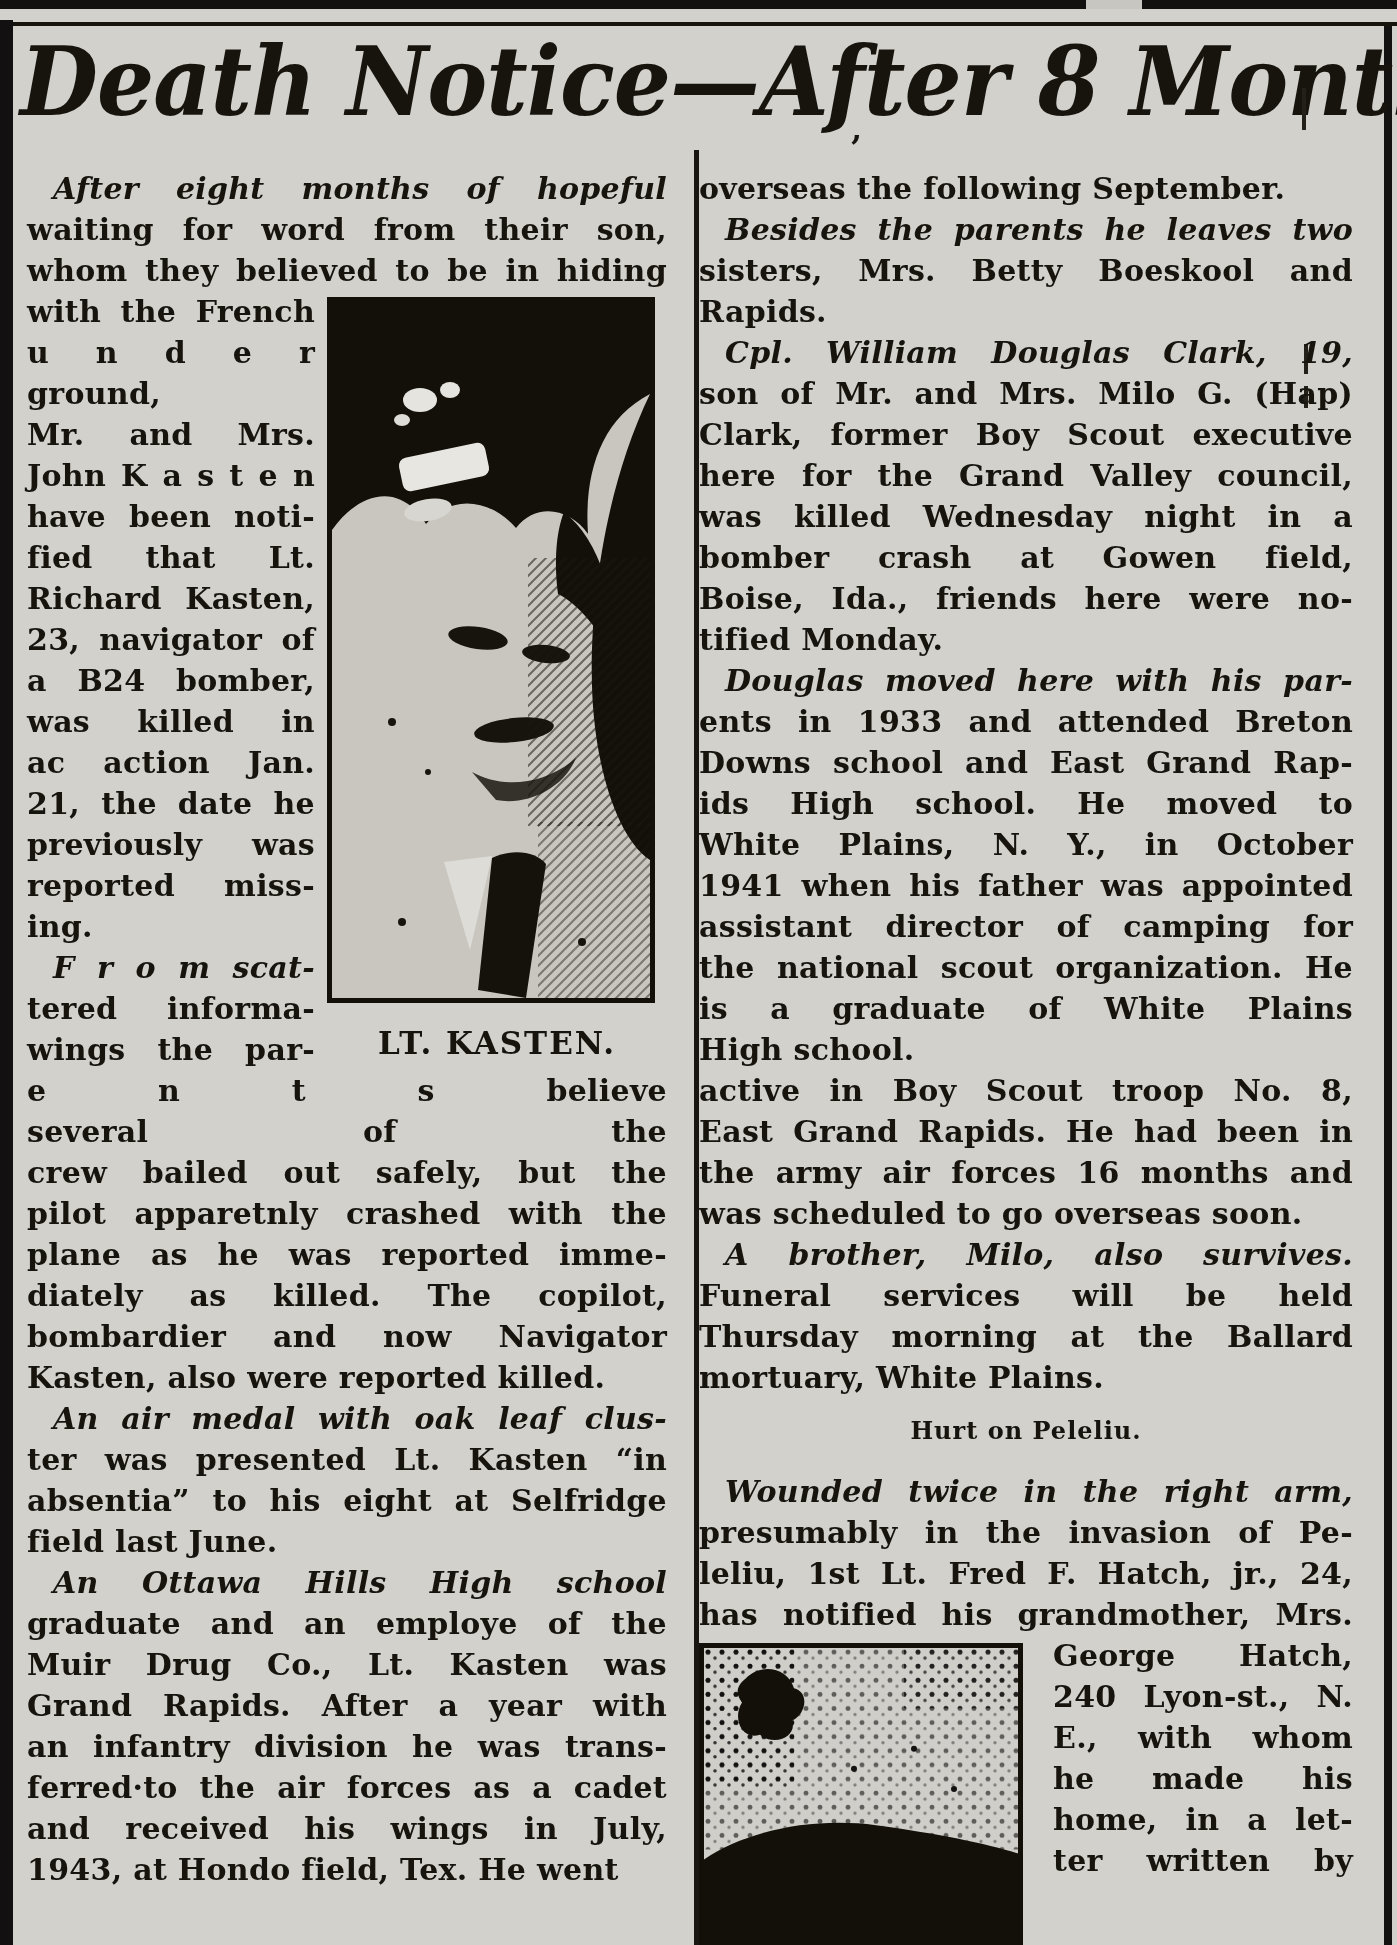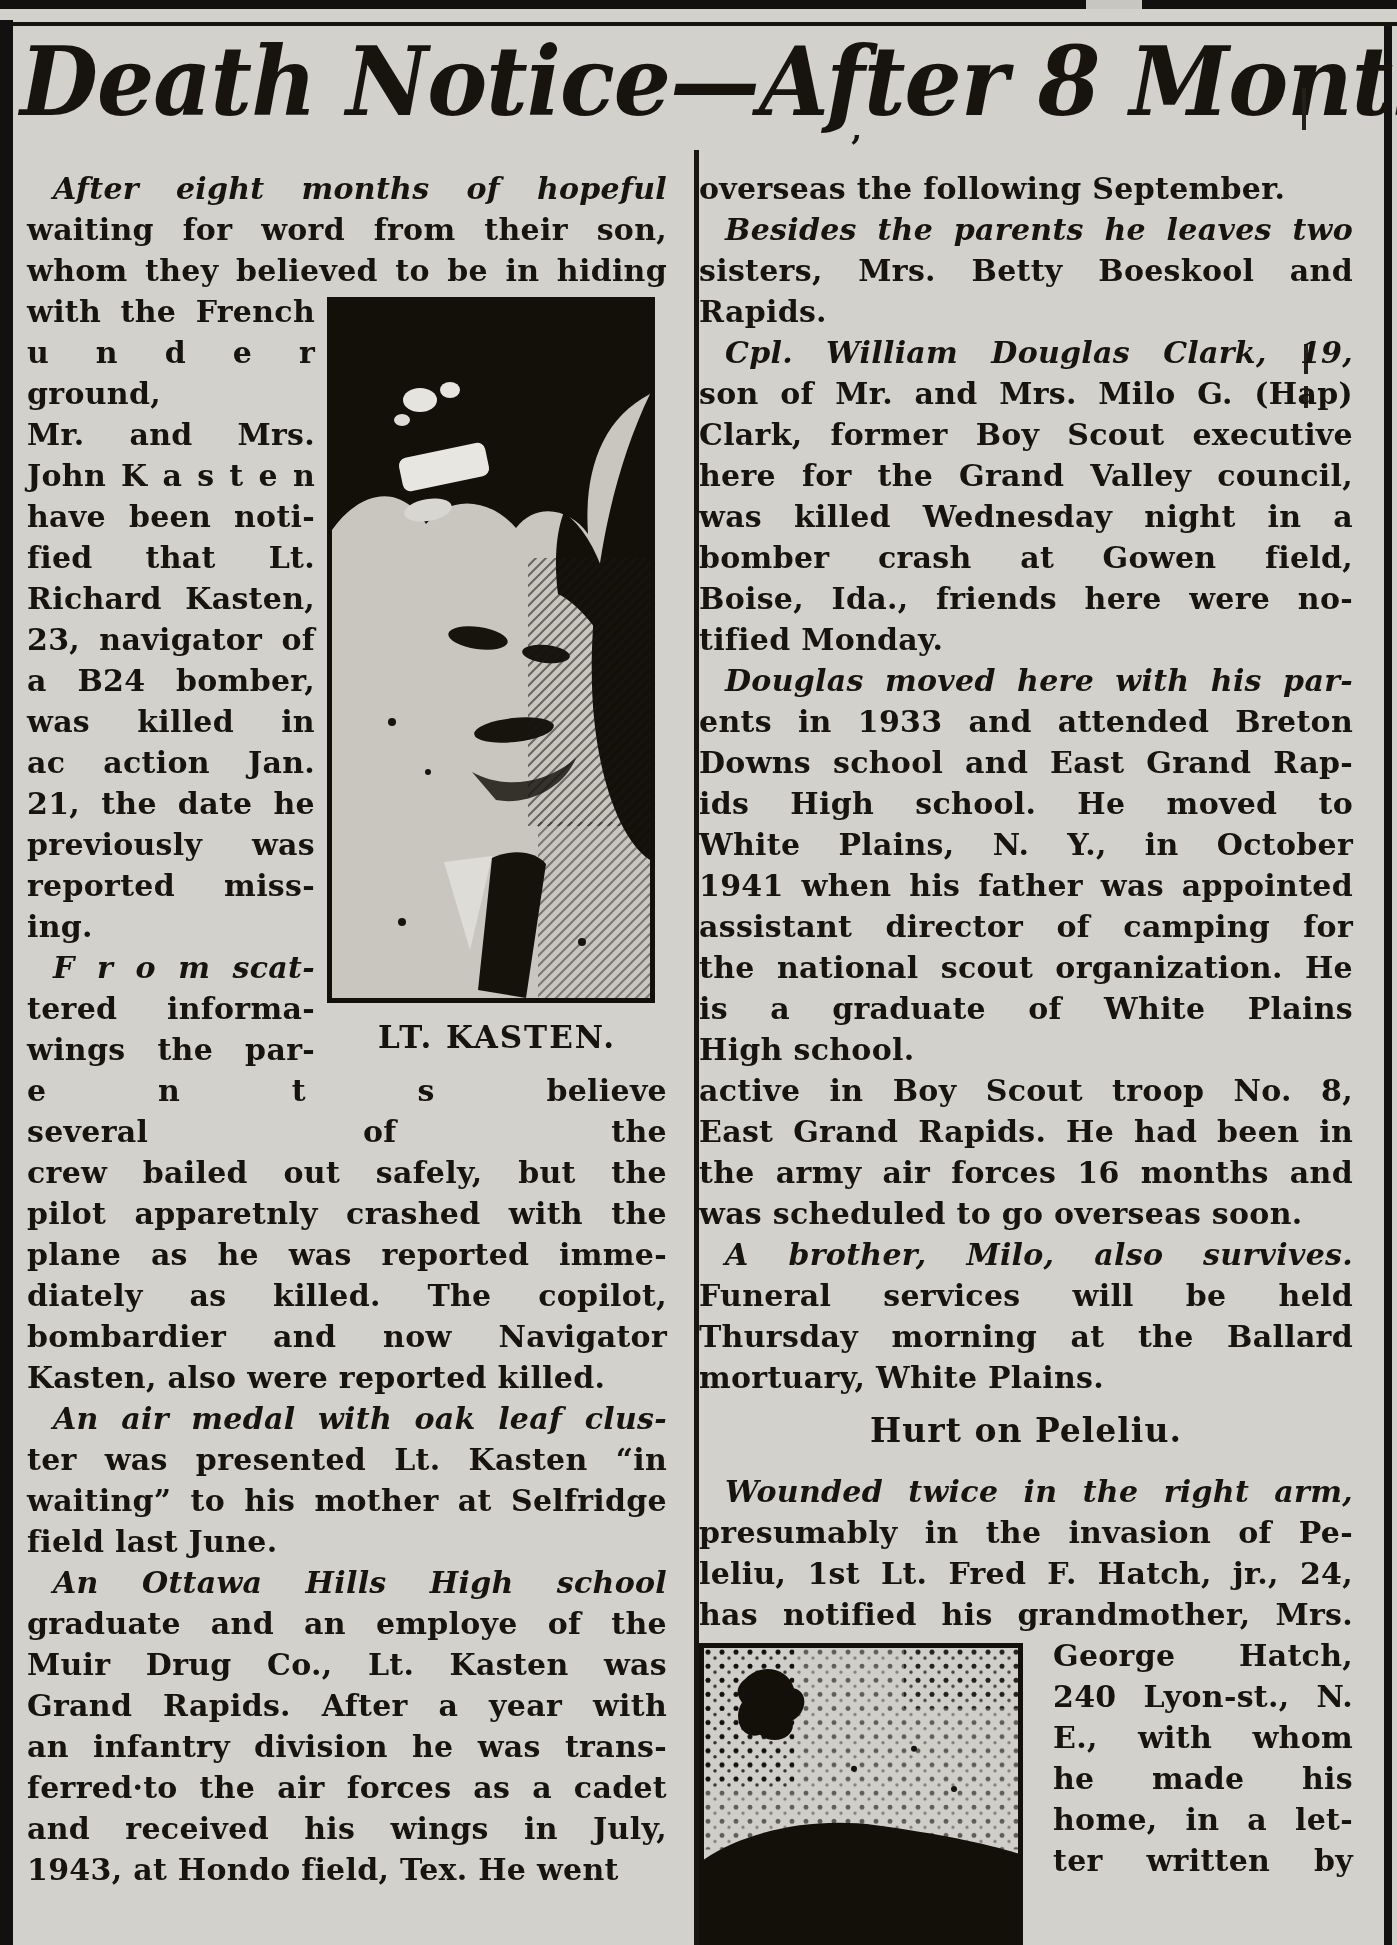--- a/index.html
+++ b/index.html
@@ -18,27 +18,27 @@
   .headline-tick{position:absolute;top:128px;left:850px;font-size:34px;font-weight:bold;}
 
   .columns{position:absolute;top:168px;left:13px;width:1384px;display:flex;align-items:flex-start;}
   .col{font-size:30px;line-height:41px;font-weight:bold;}
   .col.left{width:666px;padding:0 12px 0 14px;box-sizing:border-box;}
   .col.right{flex:1;padding:0 44px 0 20px;box-sizing:border-box;}
 
   .line{text-align:justify;text-align-last:justify;letter-spacing:.3px;min-height:41px;}
   .line.indent{text-indent:26px;font-style:italic;}
   .line.end{text-align-last:left;}
-  .line.subhead{text-align:right;text-align-last:center;font-size:33px;letter-spacing:1px;
+  .line.subhead{text-align:right;text-align-last:center;font-size:24px;letter-spacing:1px;
                 padding:12px 0 8px;min-height:53px;}
 
   figure{margin:0;}
   .fig-kasten{float:right;width:340px;height:762px;margin:6px 0 0 12px;}
   .fig-kasten .frame{width:328px;height:706px;border:5px solid #131009;background:#c9c6c0;box-sizing:border-box;}
-  .fig-kasten figcaption{font-size:31px;font-weight:bold;text-align:center;letter-spacing:2px;margin-top:14px;}
+  .fig-kasten figcaption{font-size:31px;font-weight:bold;text-align:center;letter-spacing:2px;margin-top:20px;}
   .fig-hatch{float:left;width:336px;height:420px;margin:8px 18px 0 0;}
   .fig-hatch .frame{width:324px;height:420px;border:5px solid #131009;border-bottom:none;background:#cfcdc8;box-sizing:border-box;}
   .frame svg{display:block;width:100%;height:100%;}
 
   .margin-dash{position:absolute;width:4px;background:#23201a;}
 </style>
 </head>
 <body>
 
 <div class="page">
@@ -122,21 +122,21 @@
           <div class="line">e n t s believe</div>
           <div class="line">several of the</div>
           <div class="line">crew bailed out safely, but the</div>
           <div class="line">pilot apparetnly crashed with the</div>
           <div class="line">plane as he was reported imme-</div>
           <div class="line">diately as killed. The copilot,</div>
           <div class="line">bombardier and now Navigator</div>
           <div class="line end">Kasten, also were reported killed.</div>
           <div class="line indent">An air medal with oak leaf clus-</div>
           <div class="line">ter was presented Lt. Kasten “in</div>
-          <div class="line">waiting” to his mother at Selfridge</div>
+          <div class="line">absentia” to his eight at Selfridge</div>
           <div class="line end">field last June.</div>
           <div class="line indent">An Ottawa Hills High school</div>
           <div class="line">graduate and an employe of the</div>
           <div class="line">Muir Drug Co., Lt. Kasten was</div>
           <div class="line">Grand Rapids. After a year with</div>
           <div class="line">an infantry division he was trans-</div>
           <div class="line">ferred·to the air forces as a cadet</div>
           <div class="line">and received his wings in July,</div>
           <div class="line end">1943, at Hondo field, Tex. He went</div>
         </div>

